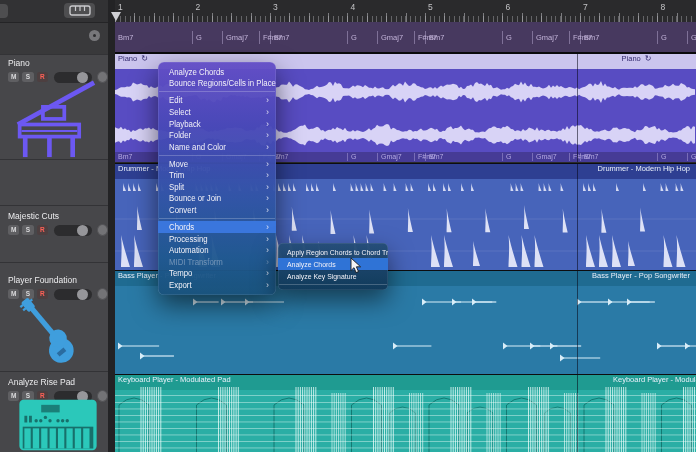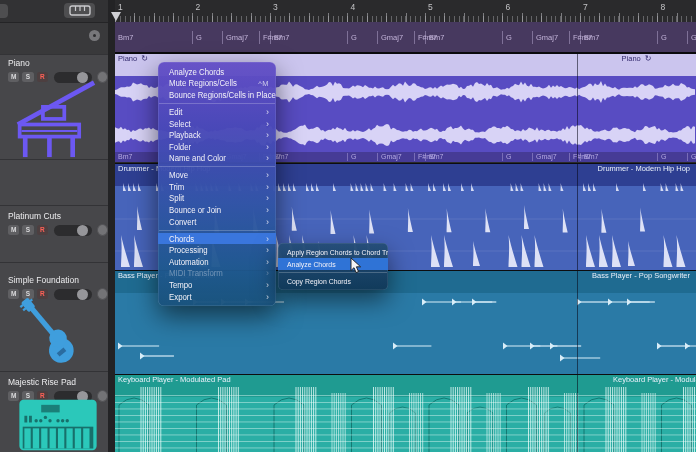--- a/index.html
+++ b/index.html
@@ -39,21 +39,21 @@
      border-left:5px solid transparent;border-right:5px solid transparent;border-top:9px solid #cfcfd4;}
   .chordtrack{position:absolute;left:0;top:22px;width:581px;height:30px;background:#47395f;border-bottom:2px solid #0a0a0c;}
   .chord{position:absolute;font-size:7.5px;color:#c1b2d7;white-space:nowrap;}
   .chordtrack .chord{top:9px;height:13px;line-height:13px;padding-left:3px;}
   .chord.sep{border-left:1px solid rgba(196,182,222,.45);}
   .region{position:absolute;left:0;width:581px;border-top:1px solid #0d0d0f;box-sizing:border-box;overflow:hidden;}
   .region.piano{top:54px;height:108px;background:#584cc2;border-top:none;}
   .region.drummer{top:163px;height:107px;background:#4764ba;}
   .region.bass{top:270px;height:104px;background:#2a7aa6;}
   .region.keys{top:374px;height:78px;background:#2aaea5;}
-  .rstrip{position:absolute;left:0;top:0;width:581px;height:22px;}
+  .rstrip{position:absolute;left:0;top:0;width:581px;height:15px;}
   .piano .rstrip{background:#cbc5ee;}
   .drummer .rstrip{background:#2e3f92;}
   .bass .rstrip{background:#1f6b91;}
   .keys .rstrip{background:#1f9b91;}
   .rlabel{position:absolute;top:0;height:9px;line-height:9px;font-size:7.5px;white-space:nowrap;}
   .piano .rlabel{color:#332a6e;}
   .drummer .rlabel,.bass .rlabel,.keys .rlabel{color:#e9f0fa;}
   .rlabel.left{left:3px;}
   .rlabel.right{right:6px;}
   .rlabel.c2{left:462px;width:119px;text-align:center;}
@@ -132,34 +132,34 @@
         <rect x="37" y="31" width="23" height="13" stroke-width="4"></rect>
         <rect x="12" y="50" width="64" height="13" stroke-width="4"></rect>
         <line x1="14" y1="57" x2="74" y2="57" stroke-width="2"></line>
         <line x1="18" y1="63" x2="18" y2="85" stroke-width="5"></line>
         <line x1="44" y1="63" x2="44" y2="85" stroke-width="5"></line>
         <line x1="69" y1="63" x2="69" y2="85" stroke-width="5"></line>
       </g>
     </svg>
 
     <div class="lane" style="top:208px">
-      <div class="lname">Platinum Cuts</div>
+      <div class="lname">Majestic Cuts</div>
       <div class="ctrls">
         <div class="btn">M</div>
         <div class="btn">S</div>
         <div class="btn r">R</div>
         <div class="slider">
             <div class="sknob"></div>
           </div>
         <div class="knob"></div>
       </div>
     </div>
 
     <div class="lane" style="top:272px">
-      <div class="lname">Simple Foundation</div>
+      <div class="lname">Player Foundation</div>
       <div class="ctrls">
         <div class="btn">M</div>
         <div class="btn">S</div>
         <div class="btn r">R</div>
         <div class="slider">
             <div class="sknob"></div>
           </div>
         <div class="knob"></div>
       </div>
     </div>
@@ -170,21 +170,21 @@
         <rect x="49" y="4" width="6" height="48"></rect>
         <rect x="46.5" y="-8" width="10" height="14" rx="2"></rect>
         <rect x="43" y="-6" width="4" height="2.6"></rect>
         <rect x="43" y="-1" width="4" height="2.6"></rect>
         <rect x="55" y="-4" width="4" height="2.6"></rect>
       </g>
       <rect x="41" y="62" width="10" height="5" fill="#2a6ca0" transform="rotate(-40 50 50)"></rect>
     </svg>
 
     <div class="lane" style="top:374px">
-      <div class="lname">Majestic Rise Pad</div>
+      <div class="lname">Analyze Rise Pad</div>
       <div class="ctrls">
         <div class="btn">M</div>
         <div class="btn">S</div>
         <div class="btn r">R</div>
         <div class="slider">
             <div class="sknob"></div>
           </div>
         <div class="knob"></div>
       </div>
     </div>
@@ -581,25 +581,20 @@
       <div class="vdiv"></div>
     </div>
   </div>
 
   <div class="menu" id="menu">
       <div class="mrow">
         <span class="lbl">Analyze Chords</span>
         <span class="spacer"></span>
       </div>
       <div class="mrow">
-        <span class="lbl">Mute Regions/Cells</span>
-        <span class="spacer"></span>
-        <span class="short">^M</span>
-      </div>
-      <div class="mrow">
         <span class="lbl">Bounce Regions/Cells in Place...</span>
         <span class="spacer"></span>
       </div>
       <div class="msep"></div>
       <div class="mrow">
         <span class="lbl">Edit</span>
         <span class="spacer"></span>
         <span class="chev">›</span>
       </div>
       <div class="mrow">
@@ -682,23 +677,23 @@
     </div>
   <div class="submenu" id="submenu">
       <div class="mrow">
         <span class="lbl">Apply Region Chords to Chord Track</span>
         <span class="spacer"></span>
       </div>
       <div class="mrow hl">
         <span class="lbl">Analyze Chords</span>
         <span class="spacer"></span>
       </div>
+      <div class="mrow">
+        <span class="lbl">Analyze Key Signature</span>
+        <span class="spacer"></span>
+      </div>
       <div class="msep"></div>
-      <div class="mrow">
-        <span class="lbl">Copy Region Chords</span>
-        <span class="spacer"></span>
-      </div>
     </div>
 
   <svg class="cursor" width="12" height="17" viewBox="0 0 12 17">
     <path d="M1 1 L1 13.5 L4 10.7 L6.1 15.6 L8.5 14.6 L6.4 9.8 L10.6 9.8 Z" fill="#f5f5f7" stroke="#1a1a1a" stroke-width="0.9"></path>
   </svg>
 </div>
 
 </body></html>

